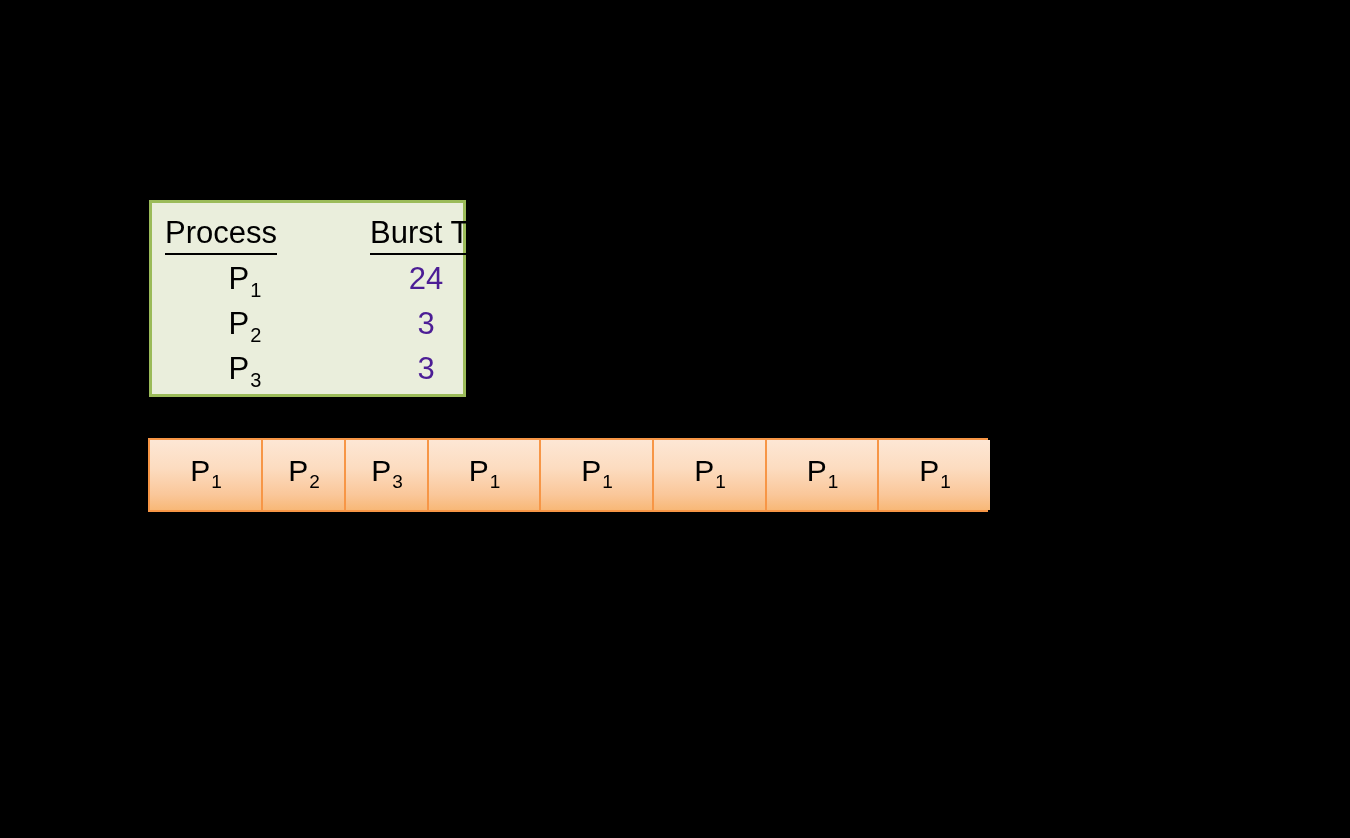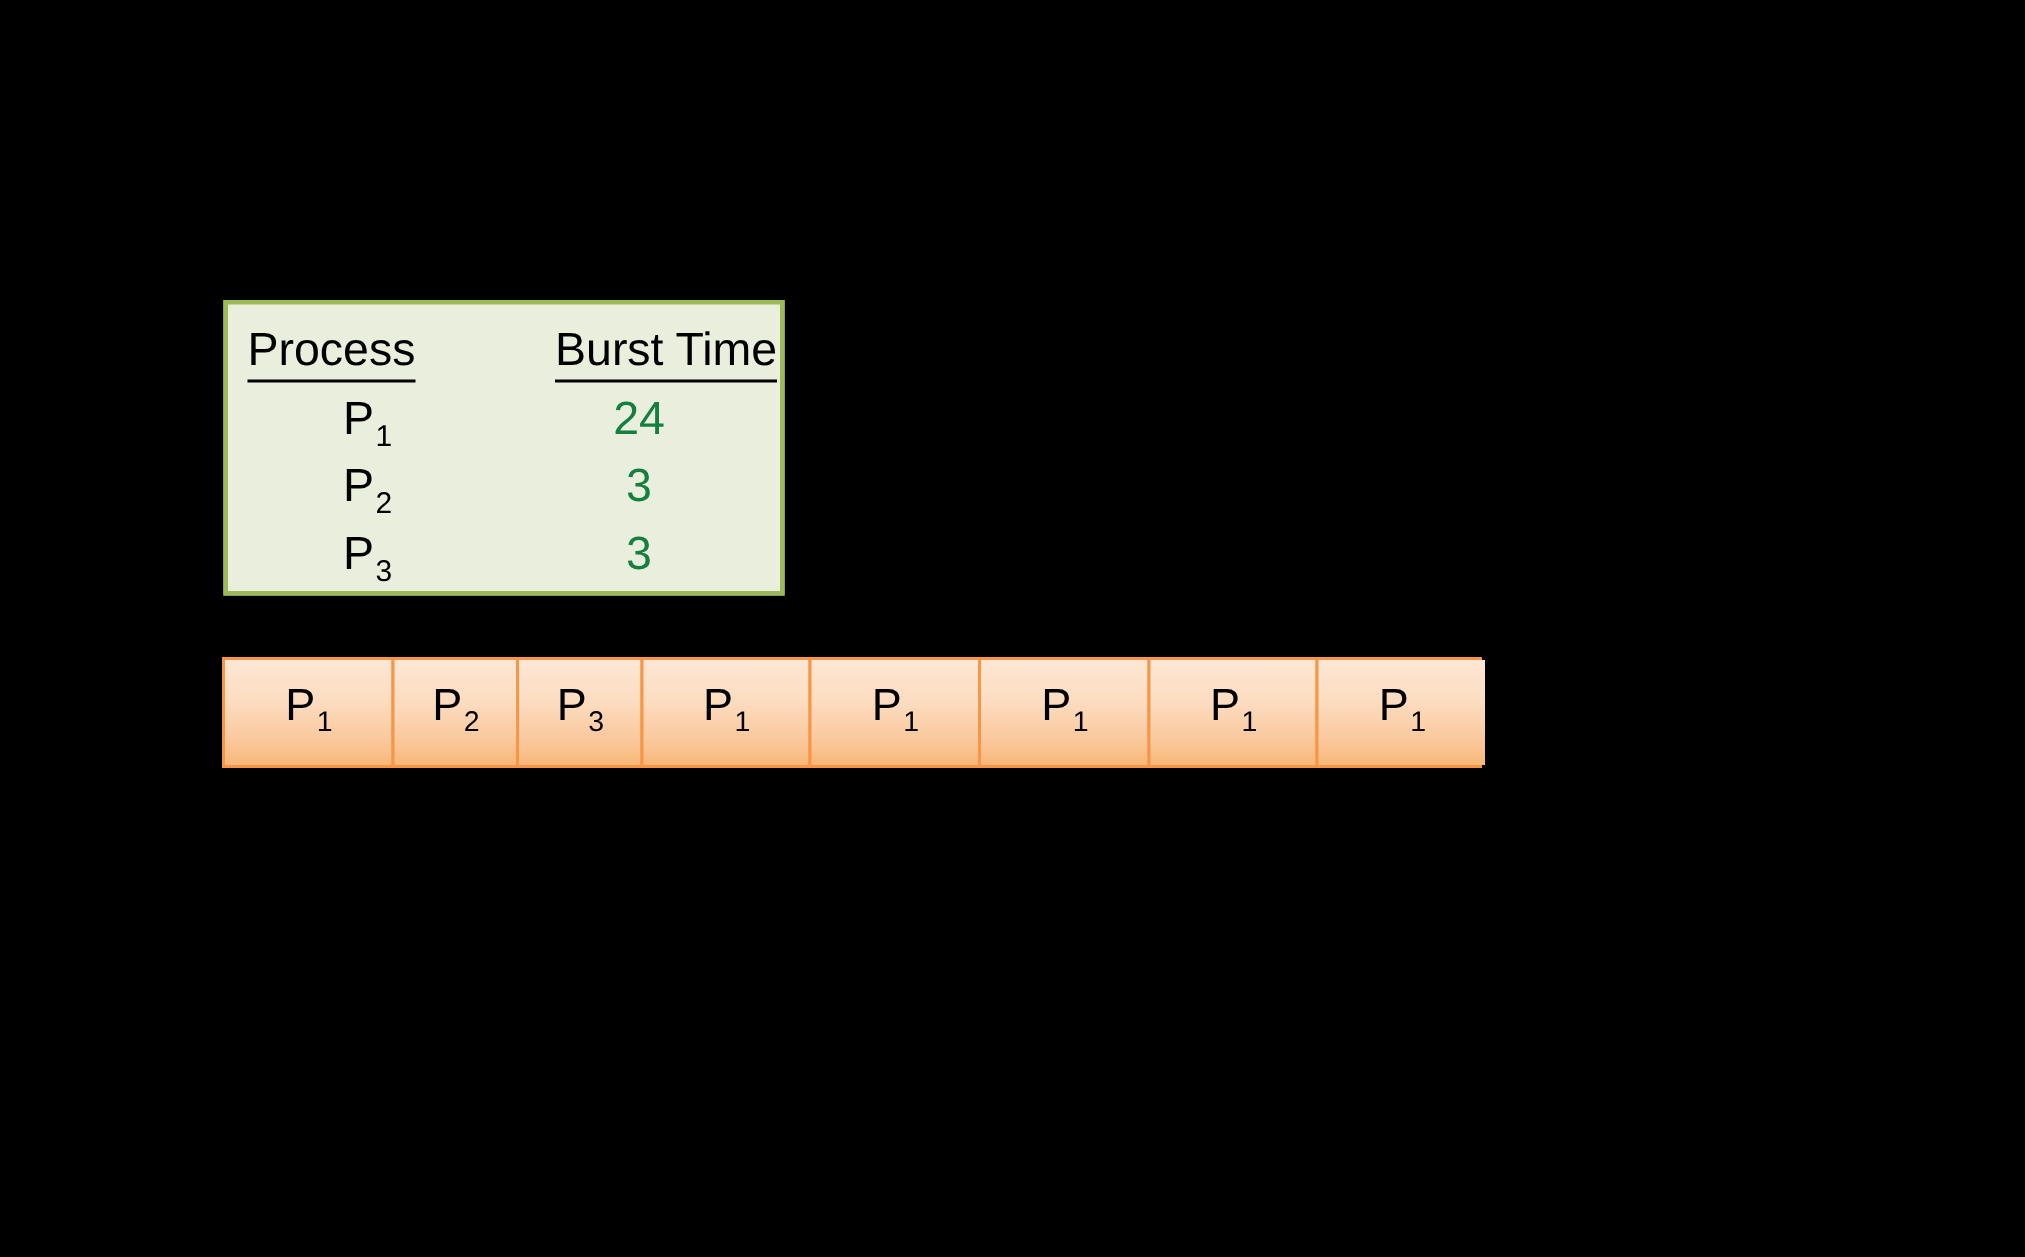--- a/index.html
+++ b/index.html
@@ -14,21 +14,21 @@
     overflow: hidden;
     font-family: "Liberation Sans", sans-serif;
     -webkit-font-smoothing: antialiased;
   }
 
   
   #process-table-panel {
     position: absolute;
     left: 149px;
     top: 200px;
-    width: 374px;
+    width: 317px;
     height: 197px;
     box-sizing: border-box;
     background: #EAEEDC;
     border: 3px solid #9BBB59;
   }
   .table-grid {
     position: relative;
     width: 100%;
     height: 100%;
   }
@@ -70,21 +70,21 @@
     line-height: 40px;
     color: #000000;
   }
   .cell-burst {
     position: absolute;
     left: 185px;
     width: 178px;
     text-align: center;
     font-size: 31px;
     line-height: 40px;
-    color: #15803d;
+    color: #4c1d95;
   }
   .sub {
     font-size: 20px;
     vertical-align: baseline;
     position: relative;
     top: 8px;
     left: 1px;
   }
 
   

